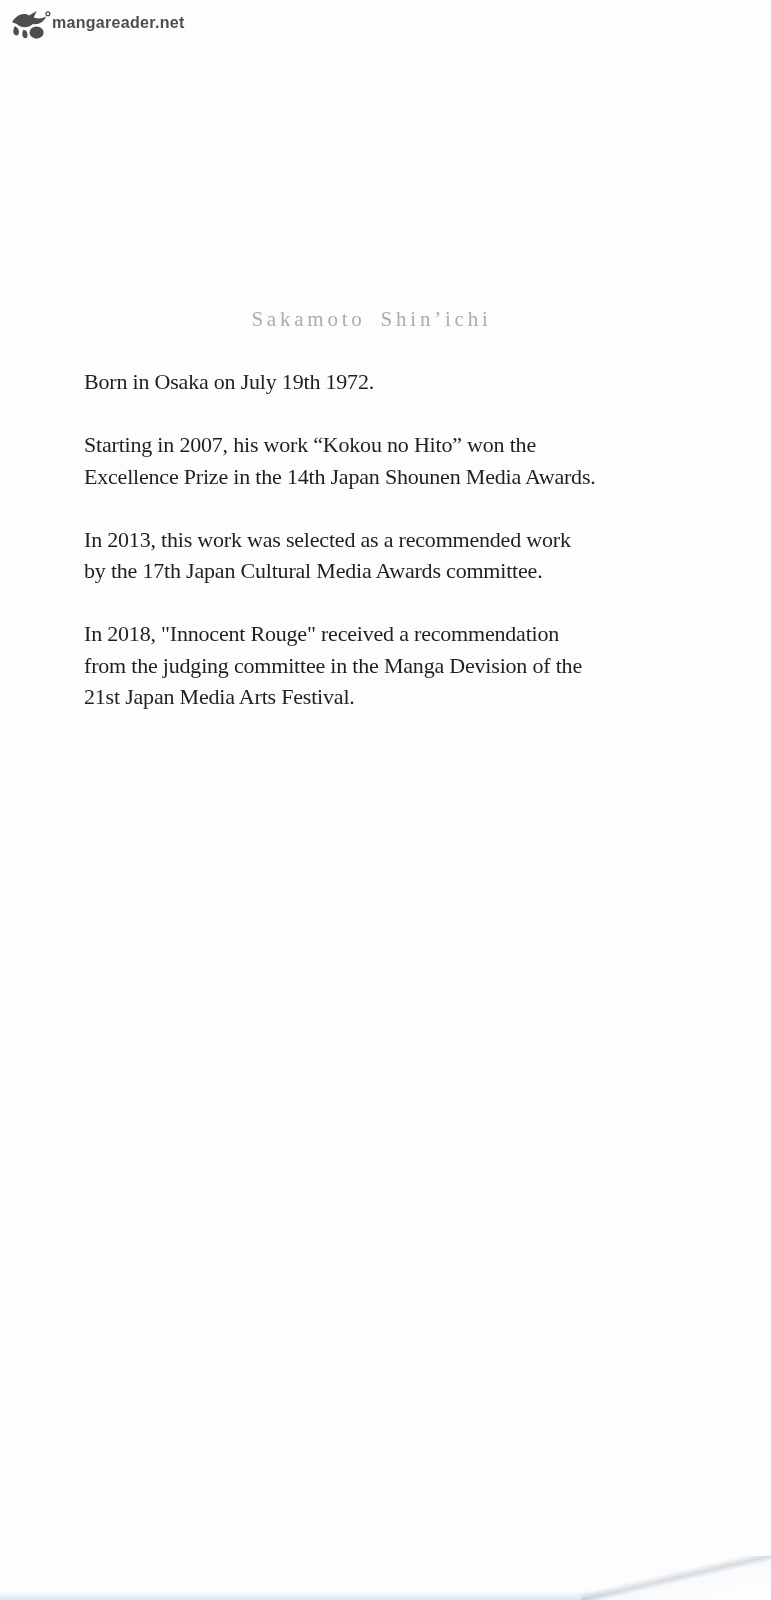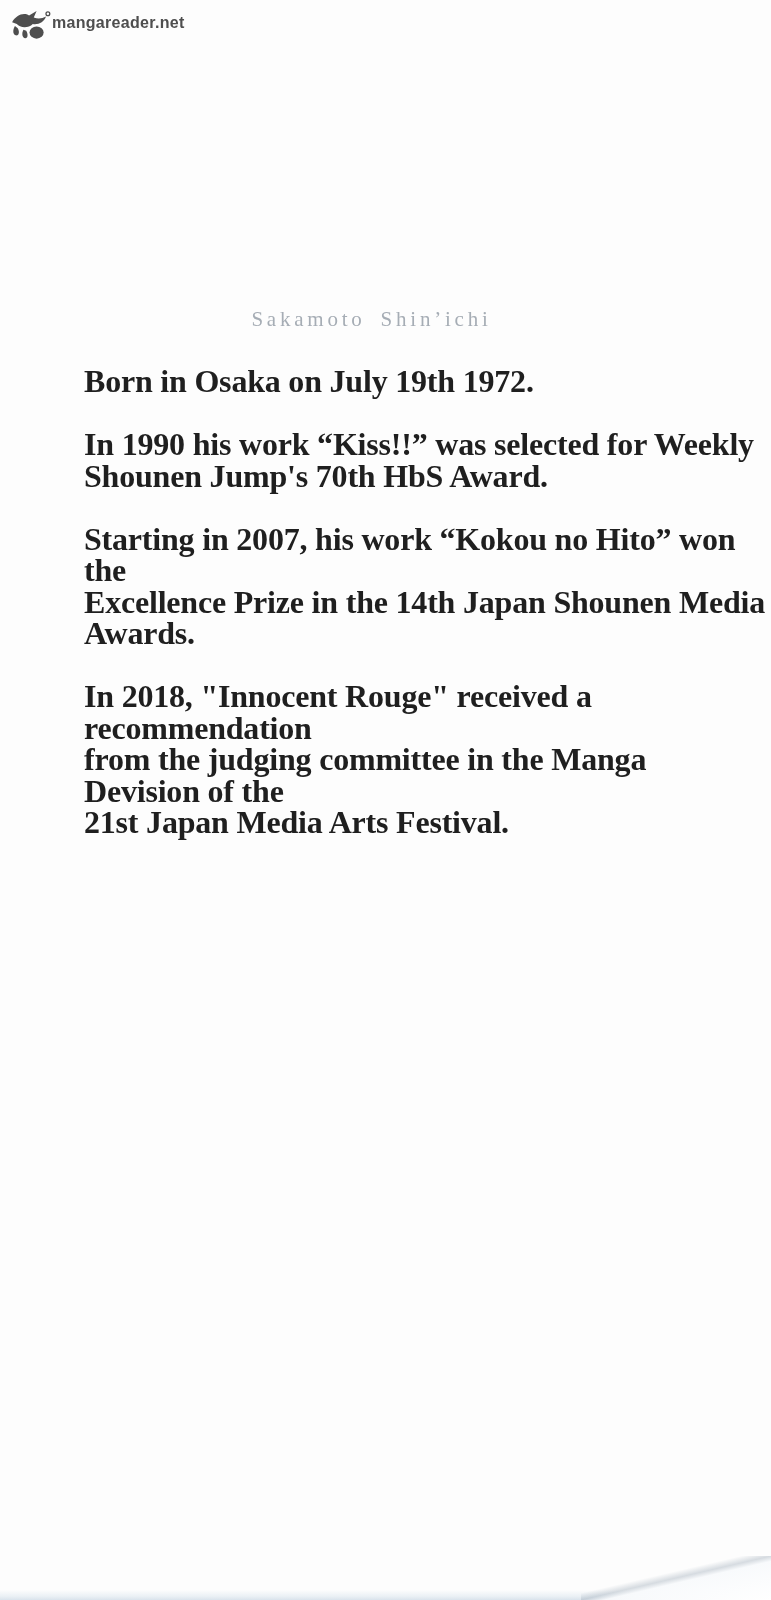--- a/index.html
+++ b/index.html
@@ -38,25 +38,24 @@
     font-size: 21px;
     letter-spacing: 0.18em;
     word-spacing: 0.28em;
     color: #a6adb5;
   }
 
   
   .bio {
     position: absolute; top: 366px; left: 84px;
     width: 682px;
-    font-size: 32px;
+    font-size: 22px;
     line-height: 31.5px;
     letter-spacing: -0.2px;
     color: #1f1f1f;
-    font-weight: bold;
   }
   .bio p {
     margin: 0 0 31.5px 0;
     white-space: pre-line;
   }
 
   
   .bottom-tint {
     position: absolute; left: 0; bottom: 0;
     width: 100%; height: 10px;
@@ -92,24 +91,24 @@
 
       <circle cx="41" cy="5" r="2" fill="none" stroke="#4e4e4e" stroke-width="1.4"></circle>
     </svg>
     <span class="logo-text">mangareader.net</span>
   </div>
 
   <div class="author-title">Sakamoto Shin’ichi</div>
 
   <div class="bio">
     <p>Born in Osaka on July 19th 1972.</p>
-    <p>In 1990 his work “Kiss!!” was selected for Weekly
-Shounen Jump's 70th HbS Award.</p>
     <p>Starting in 2007, his work “Kokou no Hito” won the
 Excellence Prize in the 14th Japan Shounen Media Awards.</p>
+    <p>In 2013, this work was selected as a recommended work
+by the 17th Japan Cultural Media Awards committee.</p>
     <p>In 2018, "Innocent Rouge" received a recommendation
 from the judging committee in the Manga Devision of the
 21st Japan Media Arts Festival.</p>
   </div>
 
   <div class="bottom-tint"></div>
   <div class="corner-curl"></div>
 
 </div>
 

